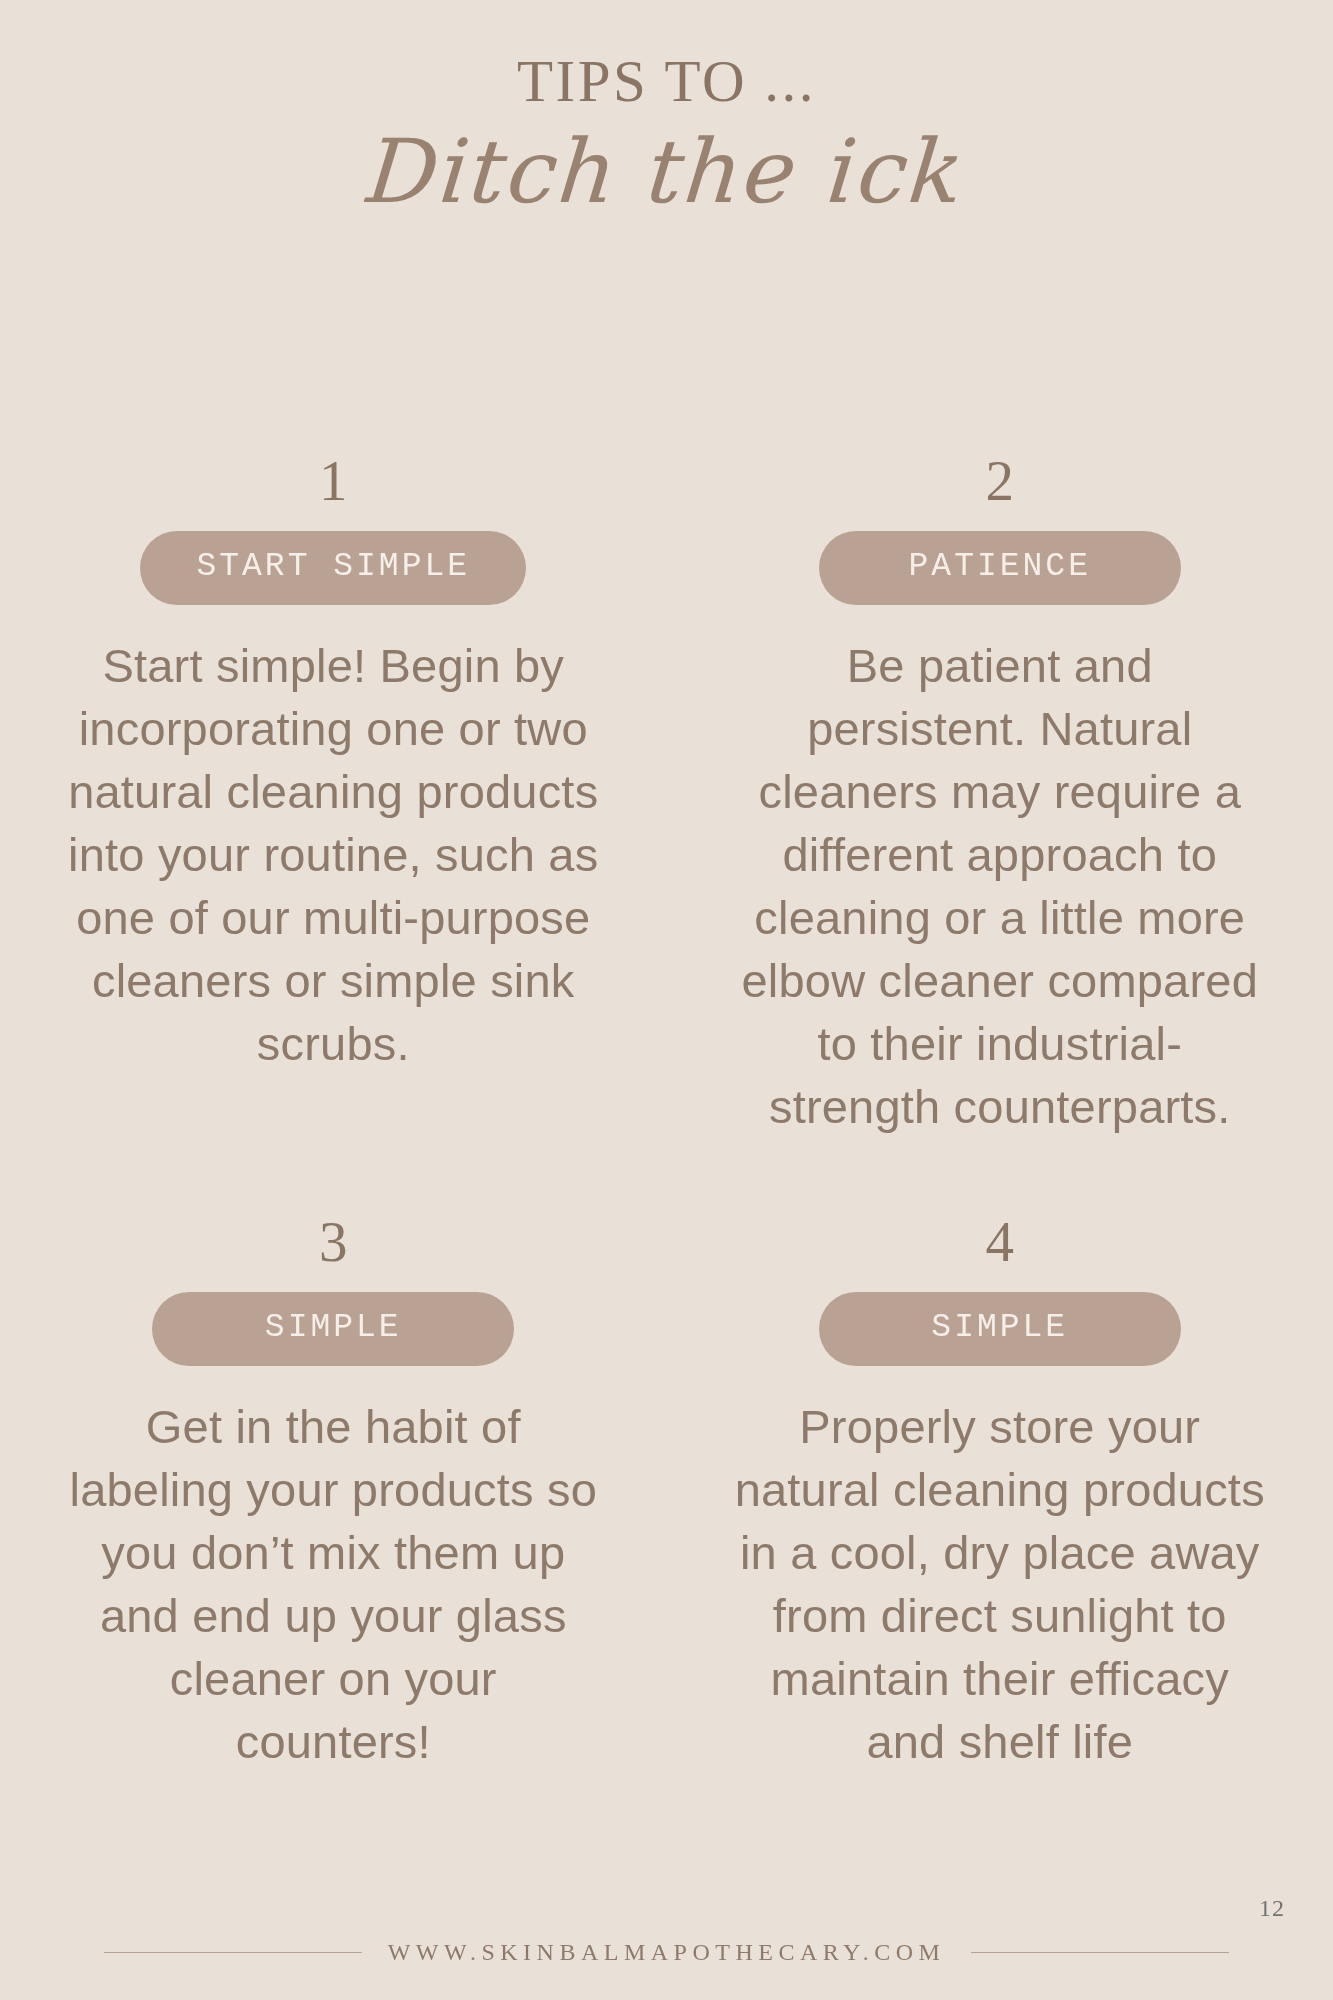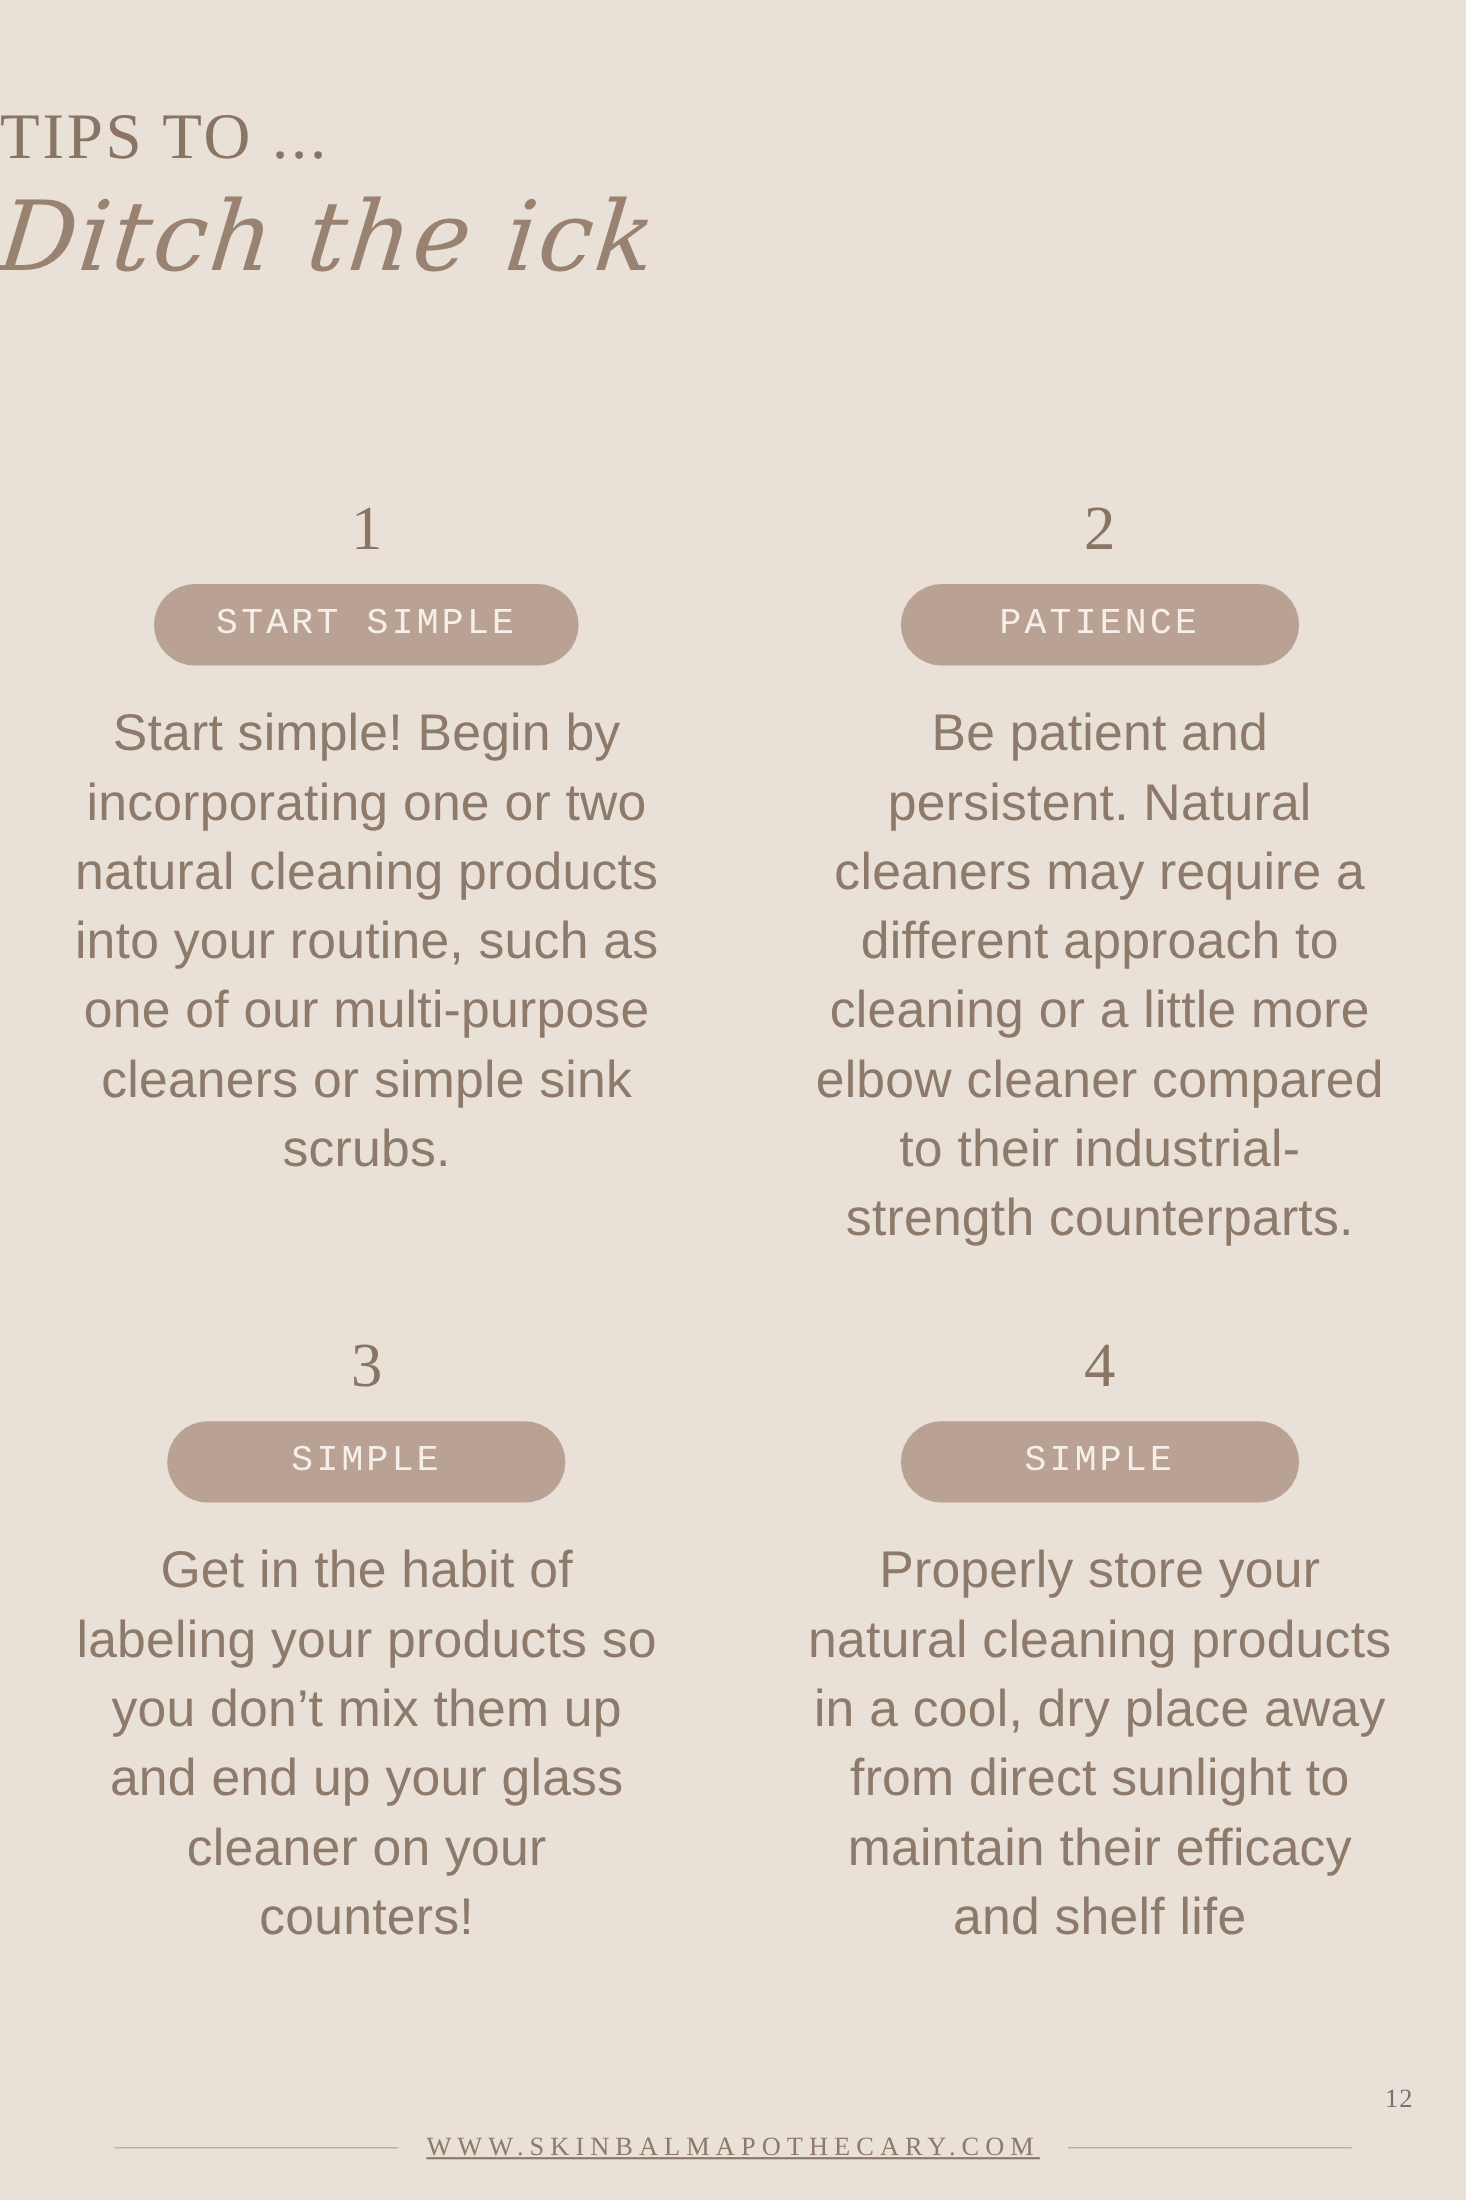--- a/index.html
+++ b/index.html
@@ -17,21 +17,22 @@
   }
   .page {
     width: 1333px;
     height: 2000px;
     position: relative;
     box-sizing: border-box;
   }
 
   
   .header {
-    padding-top: 95px;
+    padding-top: 52px;
+    text-align: center;
   }
   .eyebrow {
     font-family: "Liberation Serif", serif;
     font-size: 59px;
     letter-spacing: 2.5px;
     color: #8a7565;
     line-height: 1;
     font-weight: 400;
   }
   .script-title {
@@ -102,21 +103,20 @@
     font-size: 24px;
     color: #737373;
     letter-spacing: 1px;
   }
   .footer {
     position: absolute;
     left: 0;
     bottom: 34px;
     width: 1333px;
     text-align: center;
-    text-decoration: underline;
   }
   .footer-rule-wrap {
     display: flex;
     align-items: center;
     justify-content: center;
     gap: 26px;
   }
   .rule {
     height: 1px;
     background: #b5a495;

